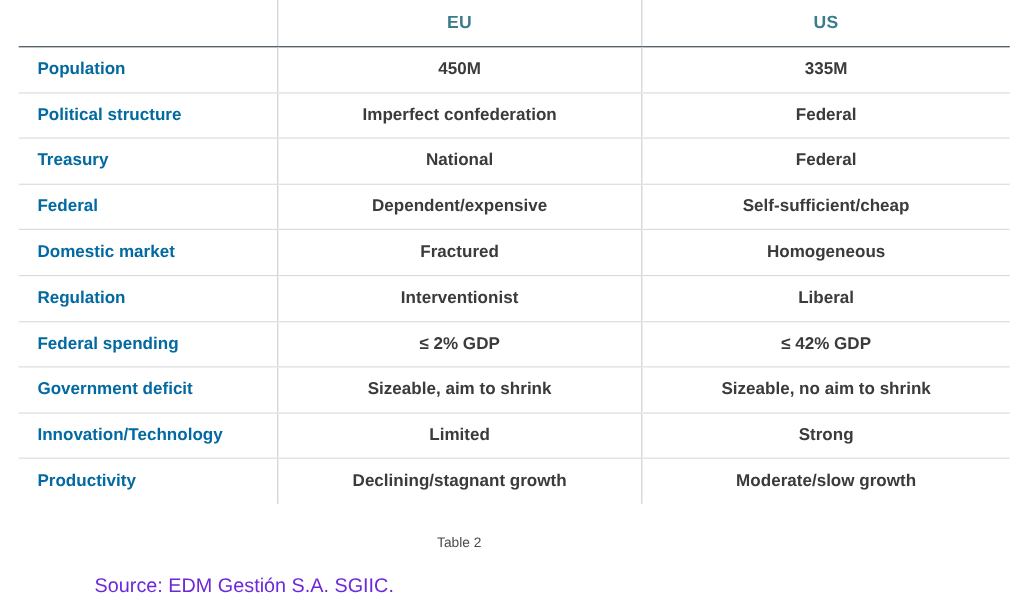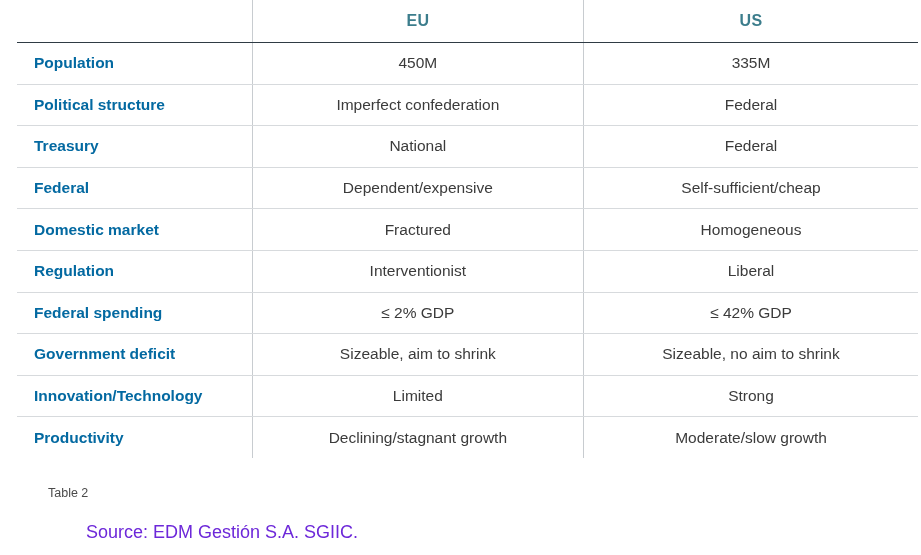--- a/index.html
+++ b/index.html
@@ -69,29 +69,30 @@
   table.comparison tbody td.label {
     font-weight: bold;
     color: #0369a1;
     padding-left: 17px;
     text-align: left;
     font-size: 15.5px;
   }
   table.comparison tbody td.val {
     text-align: center;
     border-left: 1px solid #c8ccd0;
+    font-weight: bold;
   }
 
   .table-caption {
+    text-align: center;
     font-size: 12.5px;
     color: #4a4a4a;
     margin-top: 28px;
     width: 835px;
-    margin-left: 16px;
-    padding-left: 32px;
+    margin-left: 0;
   }
   .source {
     margin-top: 22px;
     margin-left: 86px;
     font-size: 18px;
     color: #6d28d9;
   }
 </style>
 </head>
 <body>

